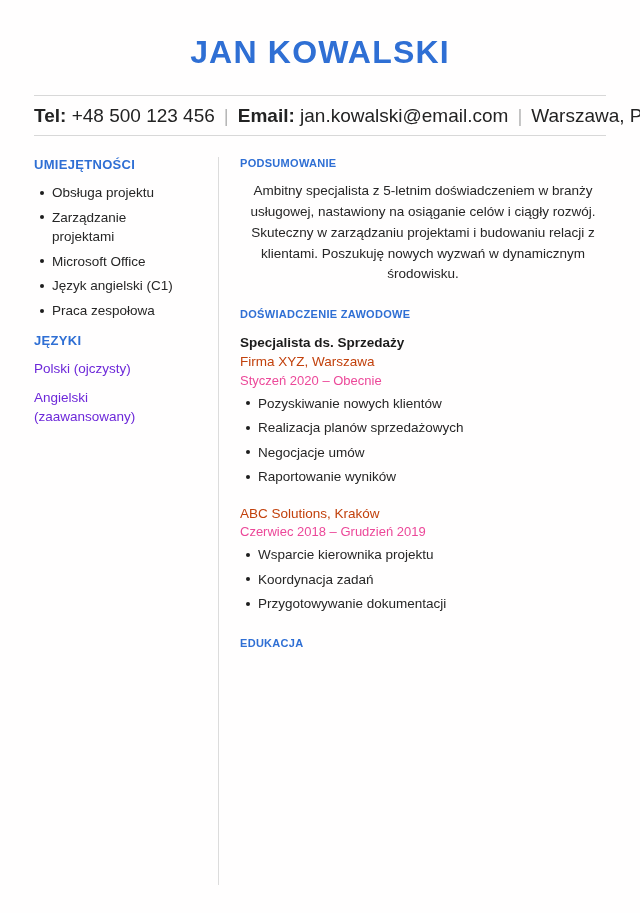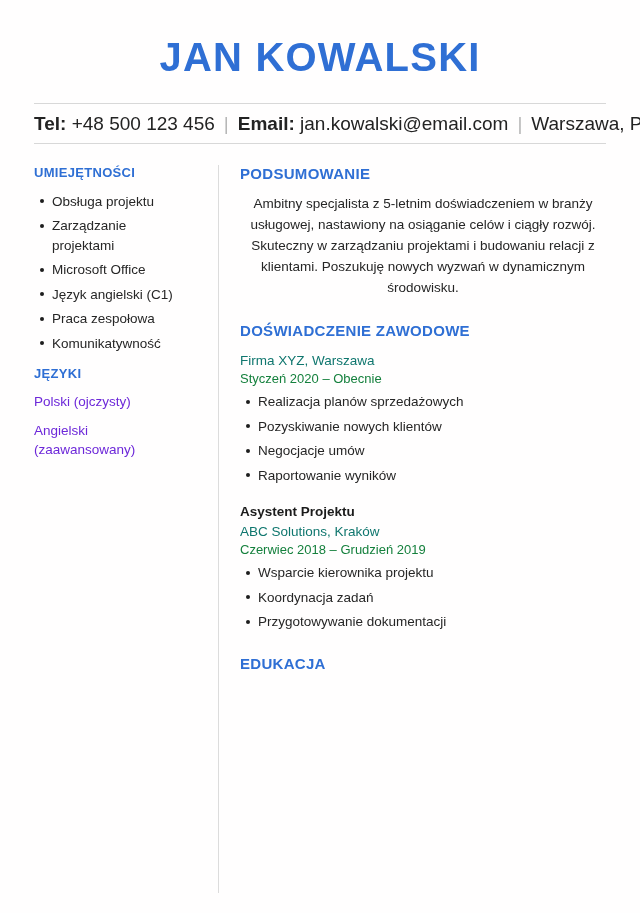--- a/index.html
+++ b/index.html
@@ -24,21 +24,21 @@
     padding: 0 34px;
   }
 
   
   .header {
     padding-top: 36px;
   }
   .name {
     text-align: center;
     color: #2f6fd4;
-    font-size: 40px;
+    font-size: 32px;
     font-weight: bold;
     letter-spacing: 1.2px;
     line-height: 1.05;
     margin: 0;
   }
   .rule {
     border-top: 1px solid #d8d8d8;
     height: 0;
     margin: 0;
   }
@@ -80,21 +80,21 @@
   }
   .col-right {
     flex: 1;
     padding-left: 38px;
     box-sizing: border-box;
   }
 
   
   h2.section-title {
     color: #2f6fd4;
-    font-size: 15px;
+    font-size: 11px;
     font-weight: bold;
     letter-spacing: 0.3px;
     margin: 0 0 11px 0;
     line-height: 1.2;
   }
   .col-left h2.section-title { font-size: 13px; }
   .block + .block { margin-top: 12px; }
   .col-right .block + .block { margin-top: 23px; }
 
   
@@ -139,26 +139,26 @@
   }
   .entry + .entry { margin-top: 17px; }
   .entry-title {
     font-size: 13.5px;
     font-weight: bold;
     color: #1b1b1b;
     line-height: 1.45;
   }
   .entry-org {
     font-size: 13.5px;
-    color: #0f766e;
+    color: #c2410c;
     line-height: 1.45;
   }
   .entry-date {
     font-size: 13px;
-    color: #15803d;
+    color: #ec4899;
     line-height: 1.45;
     margin-bottom: 3px;
   }
   .entry ul.bullets { margin-top: 2px; }
 </style>
 </head>
 <body>
 
 <div class="page">
 
@@ -178,21 +178,20 @@
     <div class="col-left">
 
       <div class="block">
         <h2 class="section-title">UMIEJĘTNOŚCI</h2>
         <ul class="bullets">
           <li>Obsługa projektu</li>
           <li>Zarządzanie projektami</li>
           <li>Microsoft Office</li>
           <li>Język angielski (C1)</li>
           <li>Praca zespołowa</li>
-          <li>Komunikatywność</li>
         </ul>
       </div>
 
       <div class="block">
         <h2 class="section-title">JĘZYKI</h2>
         <div class="plain-line">Polski (ojczysty)</div>
         <div class="plain-line">Angielski (zaawansowany)</div>
       </div>
 
     </div>
@@ -201,32 +200,32 @@
 
       <div class="block">
         <h2 class="section-title">PODSUMOWANIE</h2>
         <p class="summary">Ambitny specjalista z 5-letnim doświadczeniem w branży usługowej, nastawiony na osiąganie celów i ciągły rozwój. Skuteczny w zarządzaniu projektami i budowaniu relacji z klientami. Poszukuję nowych wyzwań w dynamicznym środowisku.</p>
       </div>
 
       <div class="block">
         <h2 class="section-title">DOŚWIADCZENIE ZAWODOWE</h2>
 
         <div class="entry">
+          <div class="entry-title">Specjalista ds. Sprzedaży</div>
           <div class="entry-org">Firma XYZ, Warszawa</div>
           <div class="entry-date">Styczeń 2020 – Obecnie</div>
           <ul class="bullets">
+            <li>Pozyskiwanie nowych klientów</li>
             <li>Realizacja planów sprzedażowych</li>
-            <li>Pozyskiwanie nowych klientów</li>
             <li>Negocjacje umów</li>
             <li>Raportowanie wyników</li>
           </ul>
         </div>
 
         <div class="entry">
-          <div class="entry-title">Asystent Projektu</div>
           <div class="entry-org">ABC Solutions, Kraków</div>
           <div class="entry-date">Czerwiec 2018 – Grudzień 2019</div>
           <ul class="bullets">
             <li>Wsparcie kierownika projektu</li>
             <li>Koordynacja zadań</li>
             <li>Przygotowywanie dokumentacji</li>
           </ul>
         </div>
       </div>
 

